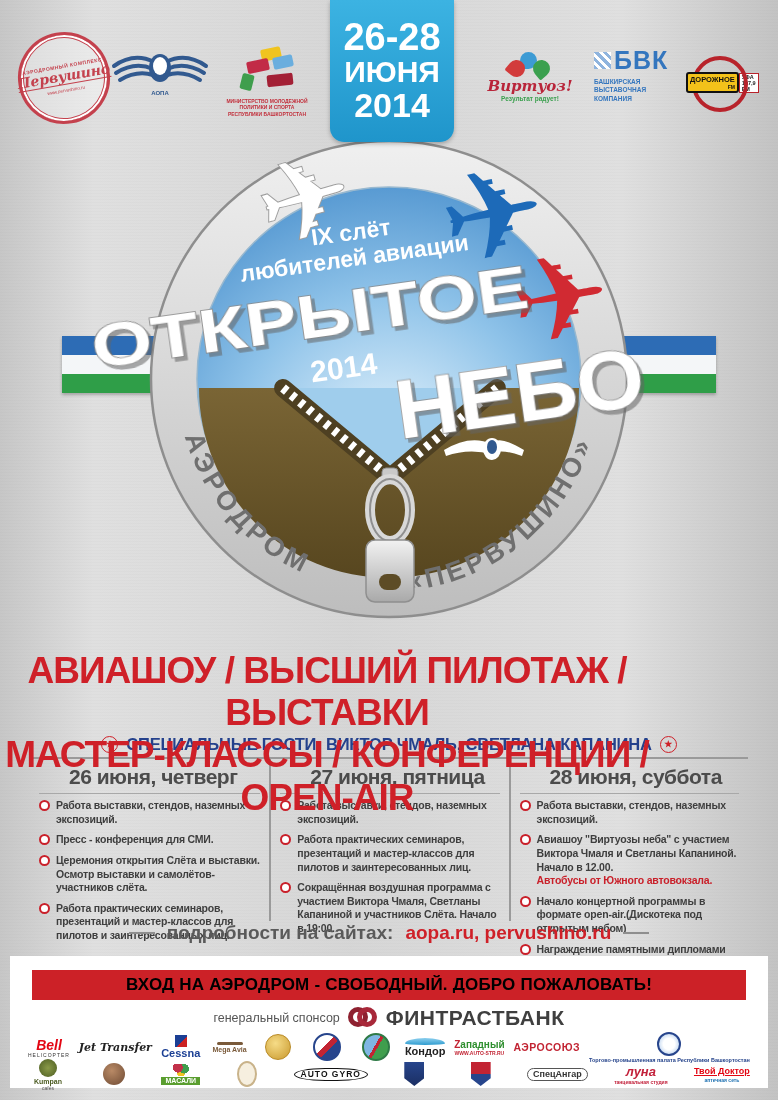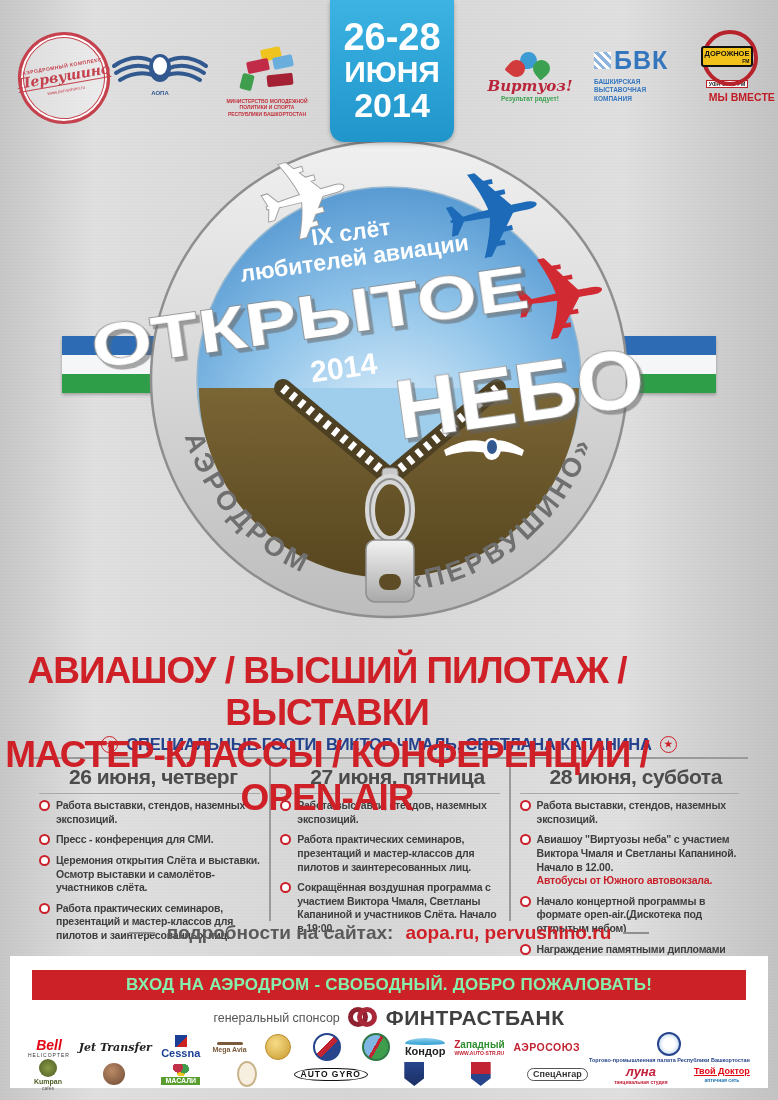--- a/index.html
+++ b/index.html
@@ -40,21 +40,21 @@
   .v-blobs .c1{left:12px;top:0;background:#3d9bd4;}
   .v-blobs .c2{left:0;top:8px;background:#d23b3b;transform:rotate(40deg);}
   .v-blobs .c3{left:25px;top:8px;background:#3ba04f;transform:rotate(-40deg);}
   .virtuoz .script{font-family:"DejaVu Serif",serif;font-style:italic;font-weight:700;font-size:15px;color:#b9253a;line-height:1.1;}
   .virtuoz .sub{font-size:6.5px;font-weight:700;color:#3ba04f;}
   .bvk{left:594px;top:46px;width:86px;height:70px;display:flex;flex-direction:column;align-items:flex-start;color:#3476be;}
   .bvk .row{display:flex;align-items:center;gap:3px;}
   .bvk .hatch{width:17px;height:17px;background:repeating-linear-gradient(45deg,#8fb4de 0 3px,#fff 3px 6px);}
   .bvk .big{font-size:25px;font-weight:700;letter-spacing:1px;}
   .bvk .sub{margin-top:3px;font-size:6.5px;font-weight:700;line-height:1.3;}
-  .dorozh{left:686px;top:34px;width:82px;height:96px;display:flex;flex-direction:column;align-items:center;}
+  .dorozh{left:686px;top:34px;width:82px;height:96px;display:flex;align-items:center;}
   .d-sign{position:relative;width:62px;height:44px;display:flex;align-items:center;justify-content:center;}
   .d-ring{position:absolute;left:6px;top:-4px;width:48px;height:48px;border:4px solid #b8232b;border-radius:50%;}
   .d-yellow{position:relative;background:#f3c21a;border:2px solid #111;border-radius:3px;padding:1px 2px;
     font-size:7.5px;font-weight:800;color:#111;z-index:1;}
   .d-yellow small{font-size:5px;display:block;text-align:right;font-weight:800;}
   .d-freq{margin-top:2px;border:1px solid #b8232b;background:#fff;color:#222;font-size:5.5px;font-weight:700;padding:0 2px;}
   .d-slogan{margin-top:3px;color:#c11c24;font-size:10.5px;font-weight:800;white-space:nowrap;padding-left:36px;}
 
   
   .flagribbon{left:62px;top:336px;width:654px;height:57px;z-index:1;
@@ -85,21 +85,21 @@
   .note:empty{display:none;}
 
   
   .details{left:0;top:922px;width:778px;display:flex;align-items:center;justify-content:center;gap:12px;
     font-size:19px;font-weight:700;color:#5a5a5a;}
   .details .dash{width:26px;height:2px;background:#8f8f8f;}
   .details .links{color:#cf2028;}
 
   
   .panel{left:10px;top:956px;width:758px;height:132px;background:#fff;z-index:4;}
-  .banner{position:absolute;left:22px;top:14px;width:714px;height:30px;background:#cc2127;color:#86efac;
+  .banner{position:absolute;left:22px;top:14px;width:714px;height:30px;background:#cc2127;color:#000000;
     display:flex;align-items:center;justify-content:center;font-size:17px;font-weight:800;letter-spacing:0.2px;}
   .gensponsor{position:absolute;left:0;top:50px;width:758px;display:flex;align-items:center;justify-content:center;gap:8px;}
   .gensponsor .lbl{font-size:12.5px;color:#555;}
   .fin-icon{position:relative;width:30px;height:22px;}
   .fin-icon i{position:absolute;top:0;width:20px;height:20px;border:5px solid #8e2130;border-radius:50%;box-sizing:border-box;}
   .fin-icon i:first-child{left:0;}
   .fin-icon i:last-child{left:9px;border-color:#a8283a;}
   .gensponsor .name{font-size:21px;font-weight:800;color:#3f3f3f;letter-spacing:0.5px;}
   .sprow{position:absolute;left:18px;width:722px;display:flex;justify-content:space-between;align-items:center;}
   .sprow1{top:76px;height:32px;}

